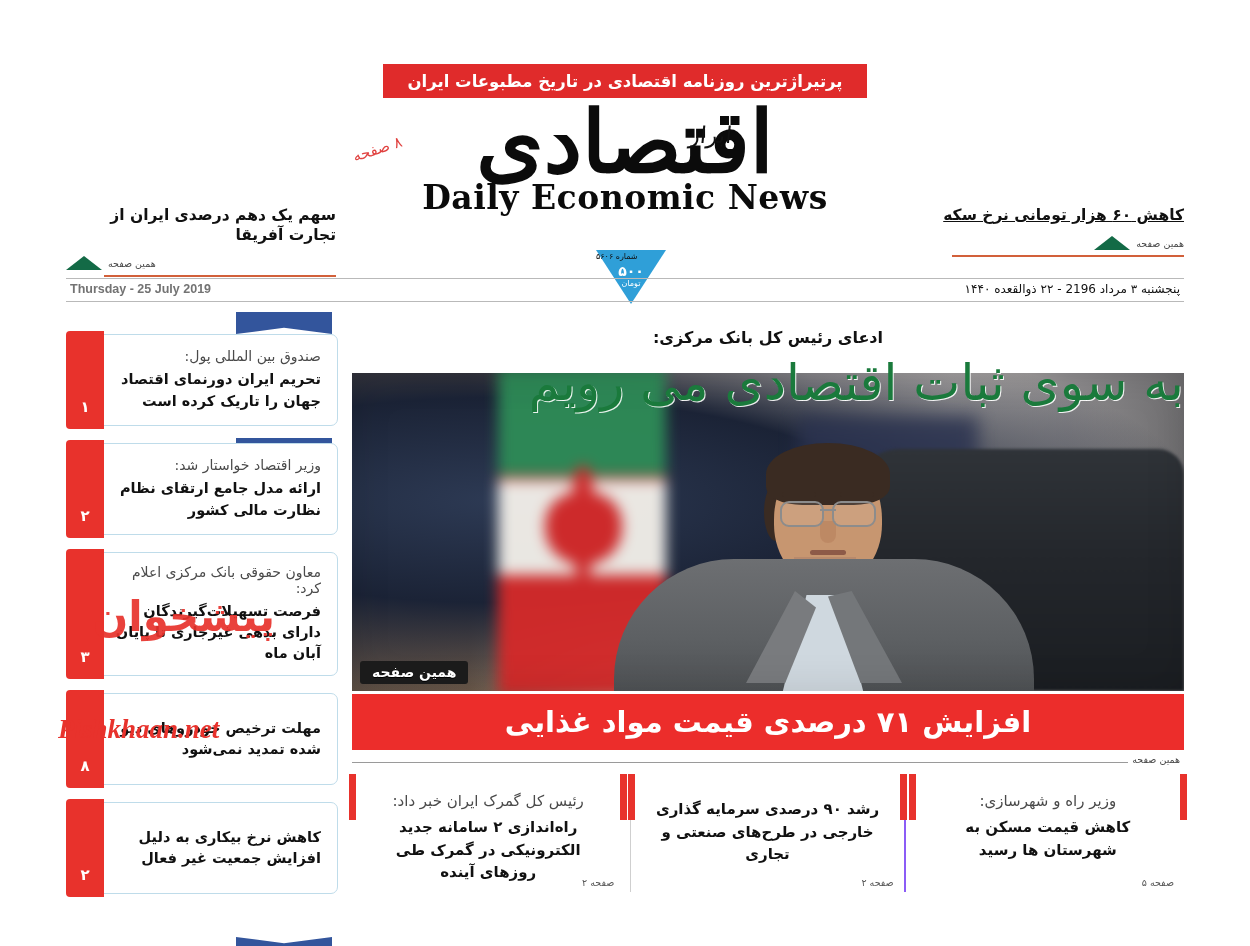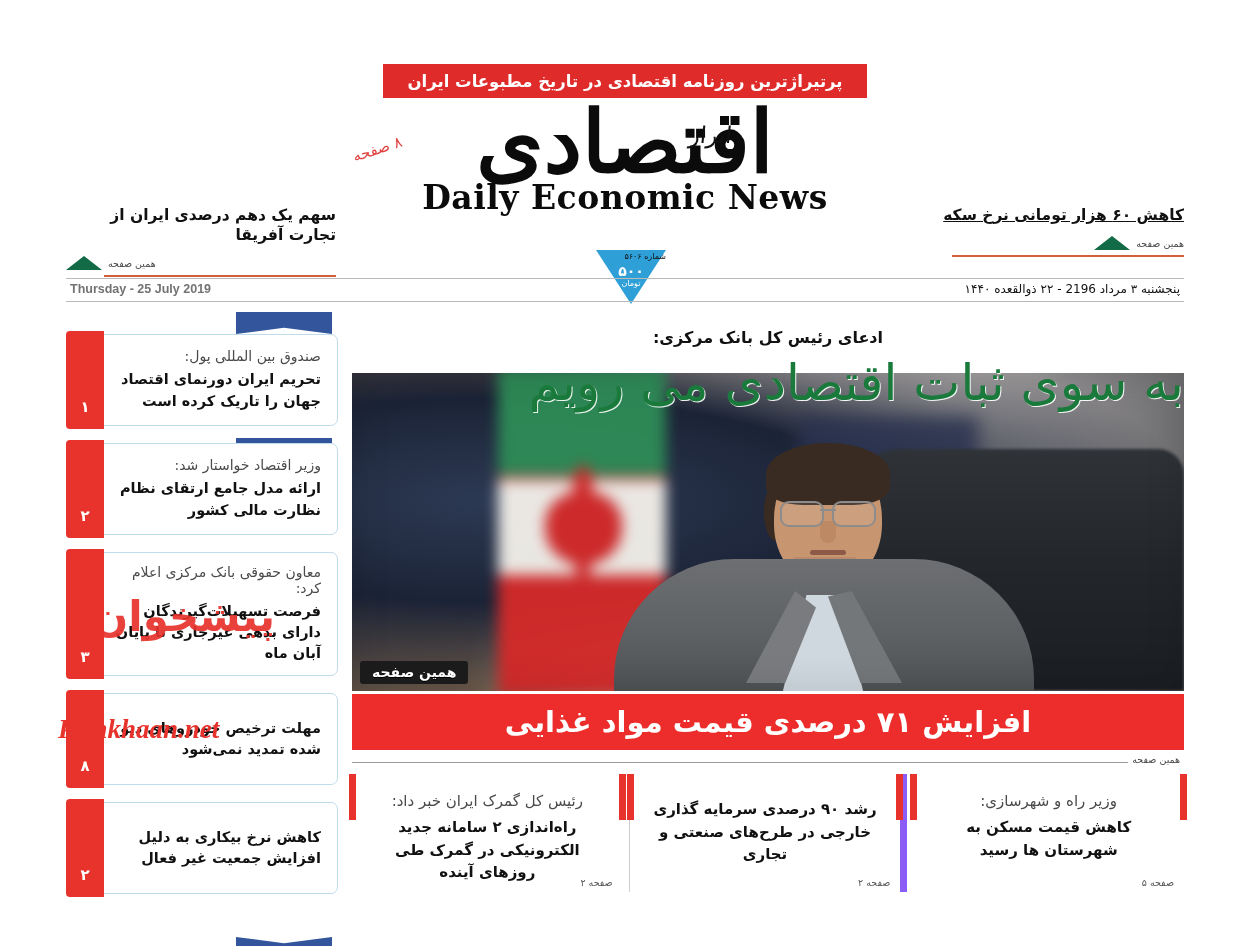--- a/index.html
+++ b/index.html
@@ -106,21 +106,21 @@
     position: absolute;
     inset: 0;
     background: #2f9fd8;
     clip-path: polygon(0 0, 100% 0, 50% 100%);
   }
   .price-issue {
     position: absolute;
     top: 2px;
     left: 0;
     width: 100%;
-    text-align: right;
+    text-align: left;
     font-size: 8px;
     color: #111;
     direction: rtl;
   }
   .price-amount {
     position: absolute;
     top: 13px;
     left: 0;
     width: 100%;
     text-align: center;
@@ -569,21 +569,21 @@
   }
   .bcol::after {
     content: "";
     position: absolute;
     left: -3px;
     top: 0;
     width: 7px;
     height: 46px;
     background: #e8322c;
   }
-  .bcol.mid { border-left: 1px solid #cfcfcf; border-right: 7px solid #8b5cf6; }
+  .bcol.mid { border-left: 1px solid #cfcfcf; border-right: 2px solid #8b5cf6; }
   .bcol-kicker {
     font-size: 15px;
     color: #4a4a4a;
     margin-bottom: 6px;
     direction: rtl;
   }
   .bcol-title {
     font-size: 15px;
     font-weight: bold;
     line-height: 1.5;

